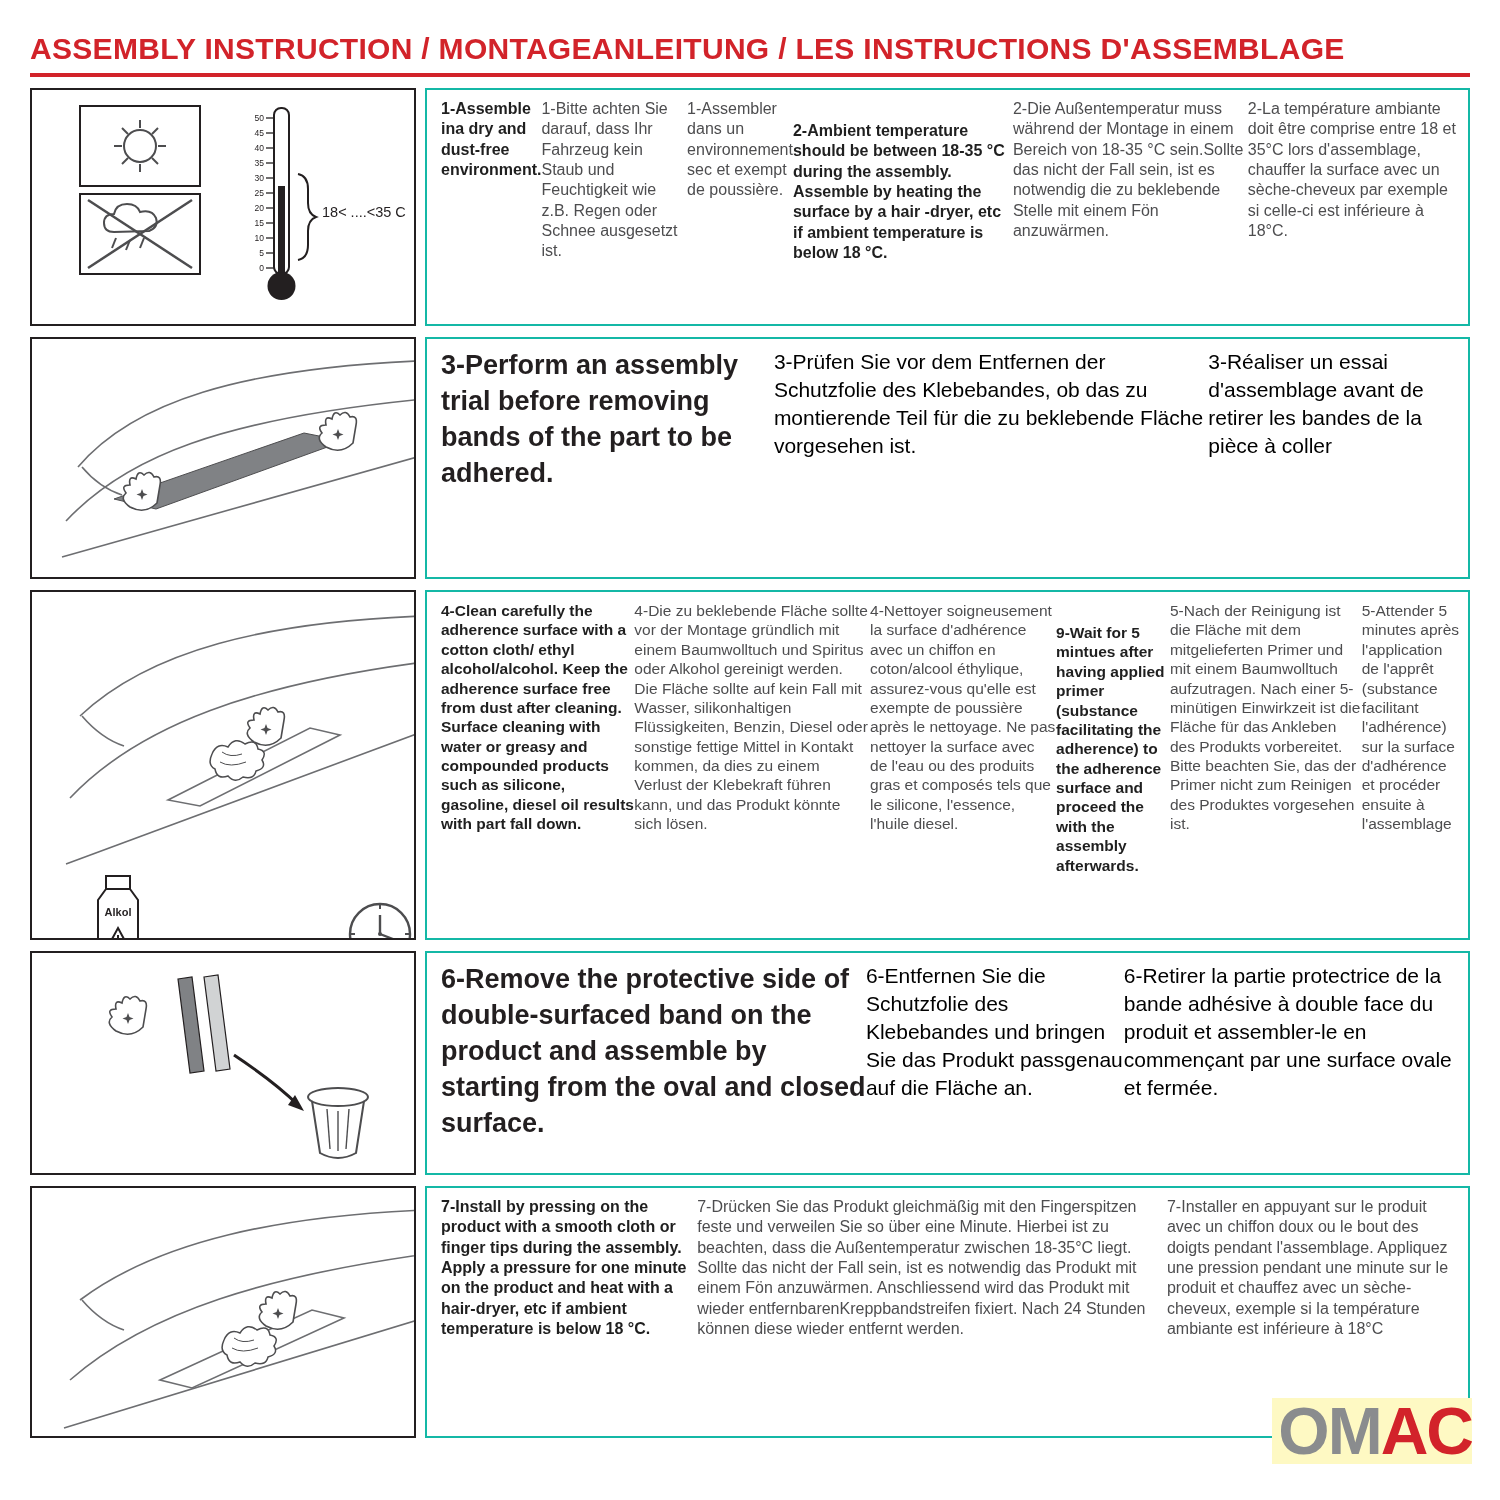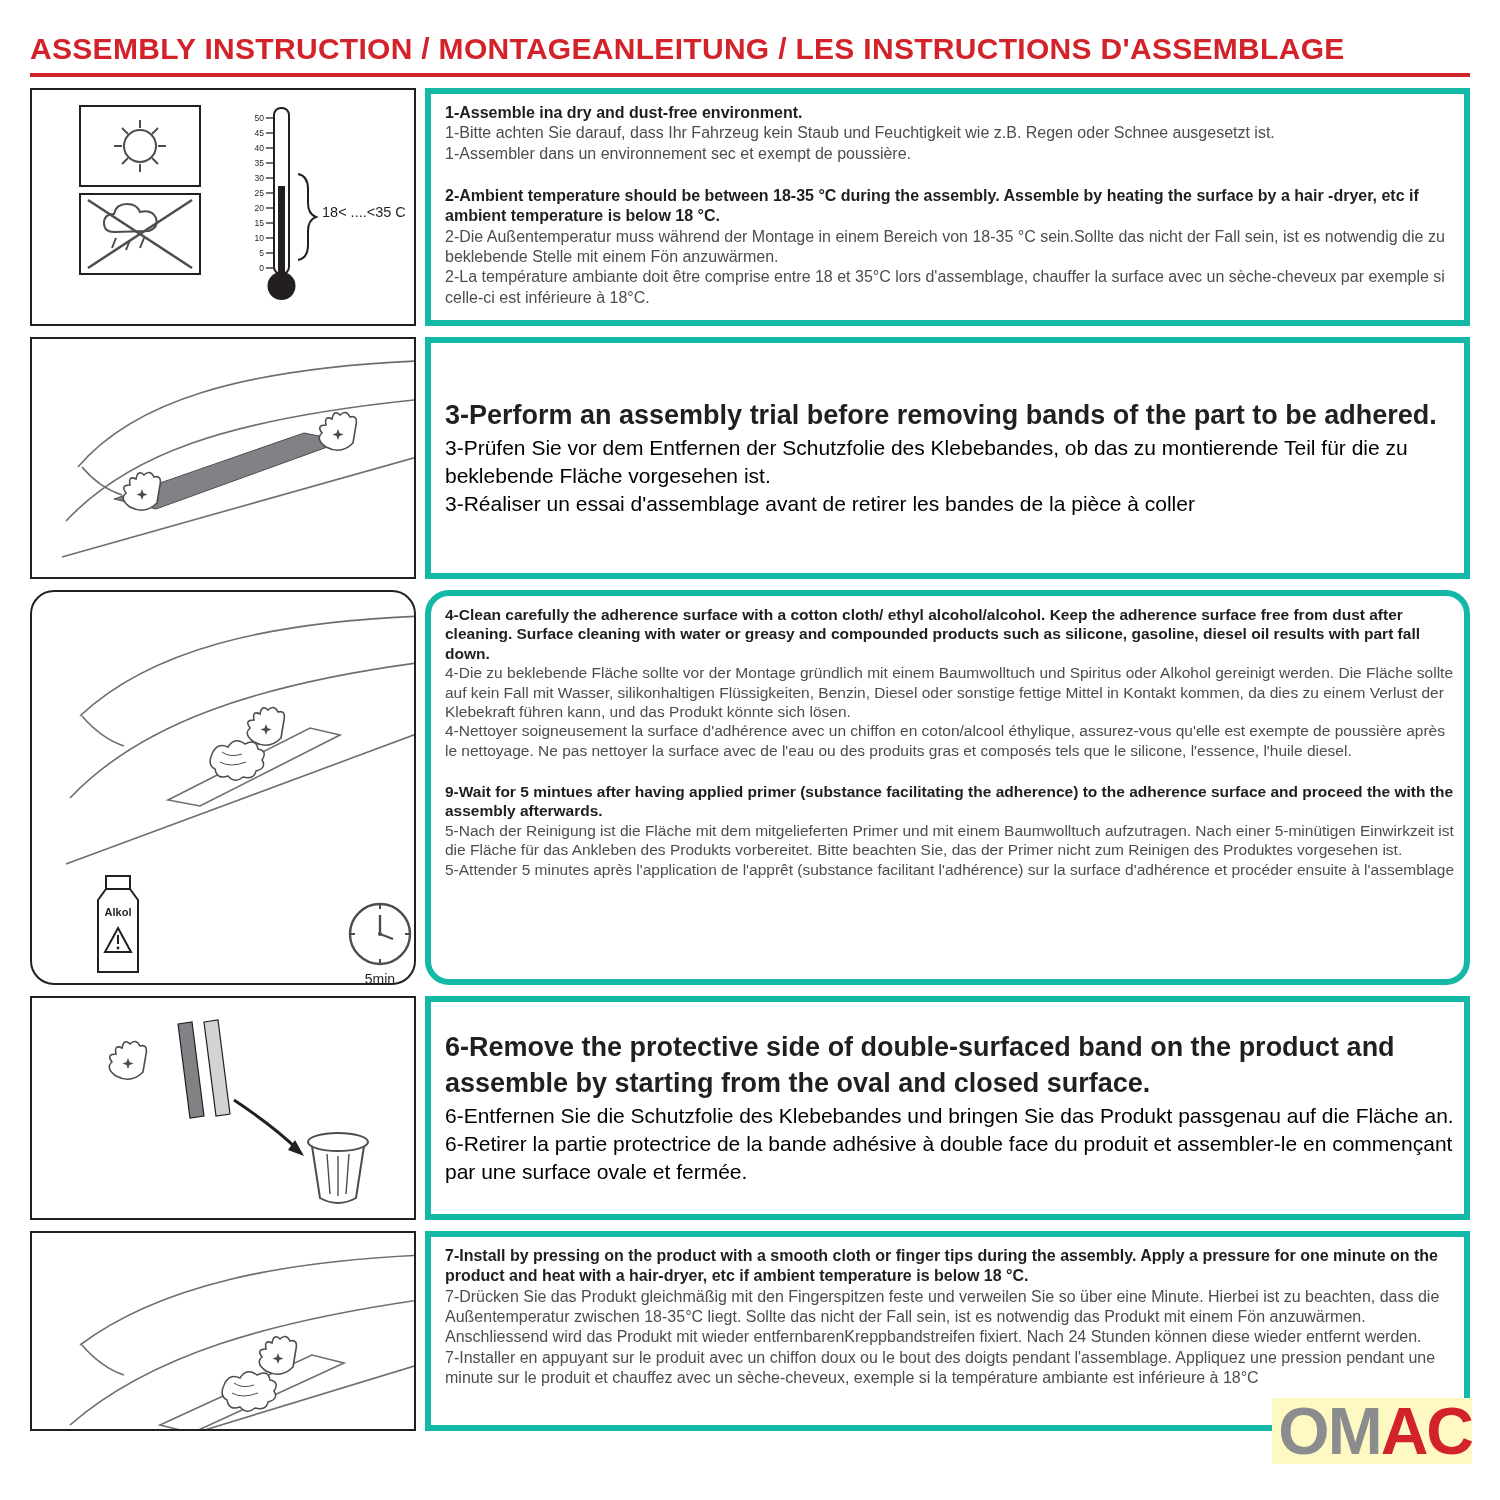--- a/index.html
+++ b/index.html
@@ -32,40 +32,40 @@
   .illus-box {
     width:386px; min-width:386px;
     border:2px solid #231f20;
     box-sizing:border-box;
     background:#fff;
     overflow:hidden;
     padding-left:20px;
   }
   .text-box {
     flex:1;
-    border:6px solid #14b8a6;
+    border:2px solid #14b8a6;
     box-sizing:border-box;
     padding:9px 8px 9px 14px;
     background:#fff;
     display:flex;
-    flex-direction:column;
+    flex-direction:row;
   }
   .text-box.centered { justify-content:center; }
   .text-box p { margin:0; }
   .t-small p { font-size:16px;   line-height:1.27; color:#4d4d4f; }
   .t-mid   p { font-size:15.5px; line-height:1.25; color:#4d4d4f; }
   .t-big   p { font-size:21px; line-height:1.33; color:#000000; }
   p.b { font-weight:bold; color:#1f1f1f; }
   .t-big p.b { font-size:27px; color:#231f20; }
   p.gap { margin-top:22px; }
   .h1 { height:238px; }
   .h2 { height:242px; }
-  .h3 { height:395px;border-radius:24px; }
+  .h3 { height:350px; }
   .h4 { height:224px; }
-  .h5 { height:200px; }
+  .h5 { height:252px; }
   .logo {
     position:absolute;
     right:28px; top:1398px;
     font-size:66px;
     font-weight:bold;
     letter-spacing:-2px;
     line-height:1;
     background:#fef9c3;
     padding-left:6px;
   }

